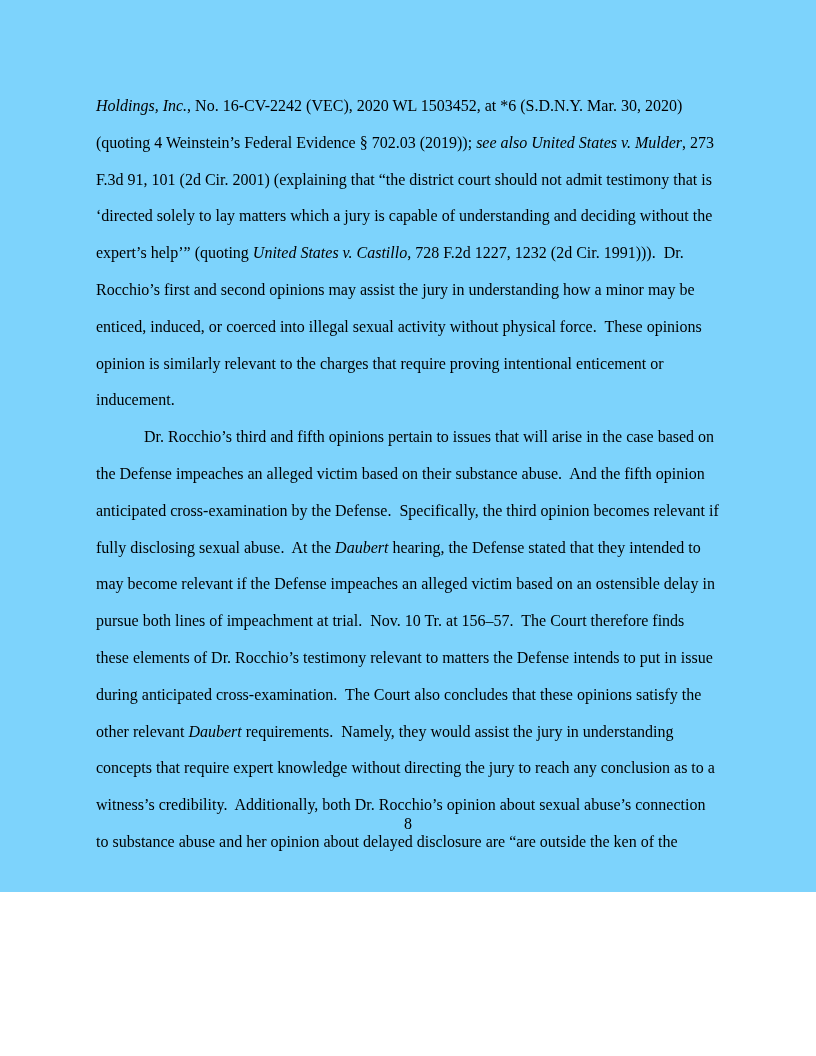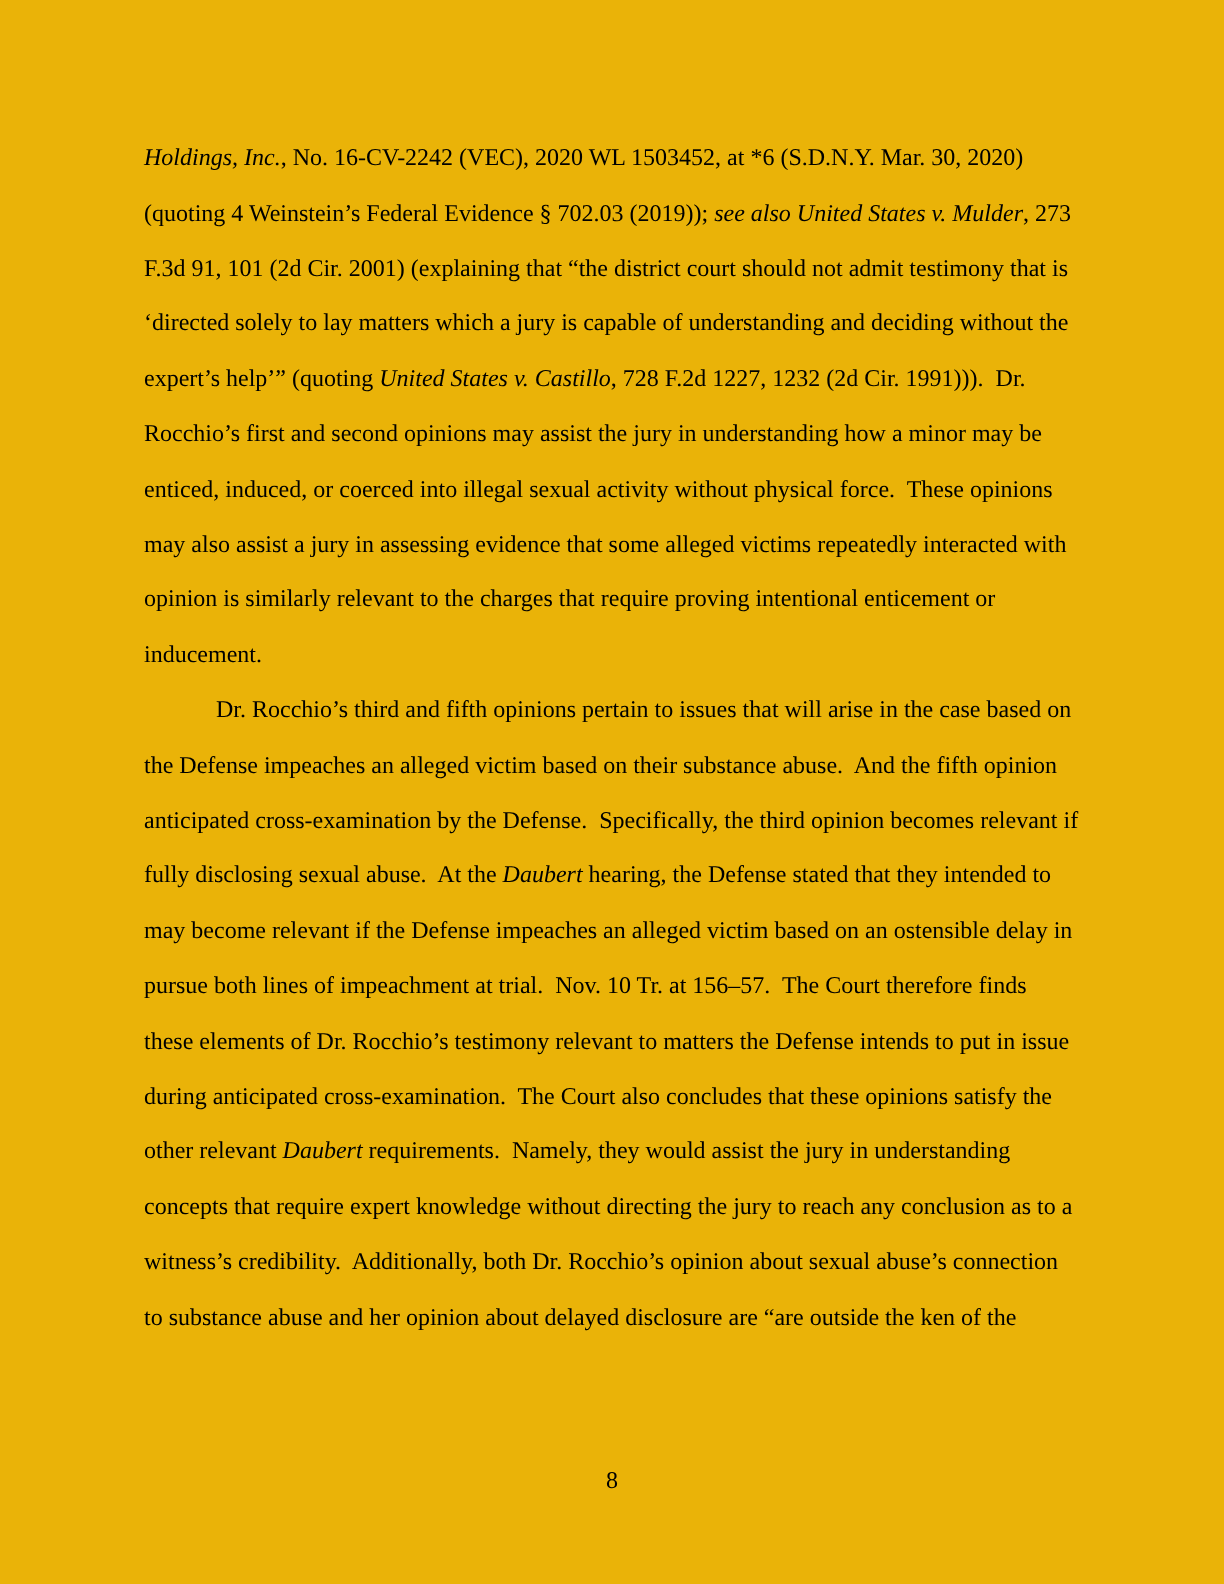--- a/index.html
+++ b/index.html
@@ -3,23 +3,23 @@
 <meta charset="utf-8">
 <style>
   html, body {
     margin: 0;
     padding: 0;
     background: #ffffff;
   }
   .page {
     position: relative;
     width: 816px;
-    height: 1056px;
+    height: 892px;
     margin: 0 auto;
-    background: #eab308;
+    background: #7dd3fc;
     font-family: "Liberation Serif", "DejaVu Serif", serif;
     font-size: 16px;
     color: #000000;
     box-sizing: border-box;
     padding: 88px 96px 0 96px;
     overflow: hidden;
   }
   .doc-body .line {
     line-height: 36.8px;
     white-space: pre;
@@ -45,21 +45,20 @@
 
 <div class="page">
   <div class="doc-body">
       <div class="line"><span class="it">Holdings, Inc.</span><span>, No. 16-CV-2242 (VEC), 2020 WL 1503452, at *6 (S.D.N.Y. Mar. 30, 2020)</span></div>
       <div class="line"><span>(quoting 4 Weinstein’s Federal Evidence § 702.03 (2019)); </span><span class="it">see also United States v. Mulder</span><span>, 273</span></div>
       <div class="line"><span>F.3d 91, 101 (2d Cir. 2001) (explaining that “the district court should not admit testimony that is</span></div>
       <div class="line"><span>‘directed solely to lay matters which a jury is capable of understanding and deciding without the</span></div>
       <div class="line"><span>expert’s help’” (quoting </span><span class="it">United States v. Castillo</span><span>, 728 F.2d 1227, 1232 (2d Cir. 1991))).  Dr.</span></div>
       <div class="line"><span>Rocchio’s first and second opinions may assist the jury in understanding how a minor may be</span></div>
       <div class="line"><span>enticed, induced, or coerced into illegal sexual activity without physical force.  These opinions</span></div>
-      <div class="line"><span>may also assist a jury in assessing evidence that some alleged victims repeatedly interacted with</span></div>
       <div class="line"><span>opinion is similarly relevant to the charges that require proving intentional enticement or</span></div>
       <div class="line"><span>inducement.</span></div>
       <div class="line indent"><span>Dr. Rocchio’s third and fifth opinions pertain to issues that will arise in the case based on</span></div>
       <div class="line"><span>the Defense impeaches an alleged victim based on their substance abuse.  And the fifth opinion</span></div>
       <div class="line"><span>anticipated cross-examination by the Defense.  Specifically, the third opinion becomes relevant if</span></div>
       <div class="line"><span>fully disclosing sexual abuse.  At the </span><span class="it">Daubert</span><span> hearing, the Defense stated that they intended to</span></div>
       <div class="line"><span>may become relevant if the Defense impeaches an alleged victim based on an ostensible delay in</span></div>
       <div class="line"><span>pursue both lines of impeachment at trial.  Nov. 10 Tr. at 156–57.  The Court therefore finds</span></div>
       <div class="line"><span>these elements of Dr. Rocchio’s testimony relevant to matters the Defense intends to put in issue</span></div>
       <div class="line"><span>during anticipated cross-examination.  The Court also concludes that these opinions satisfy the</span></div>

